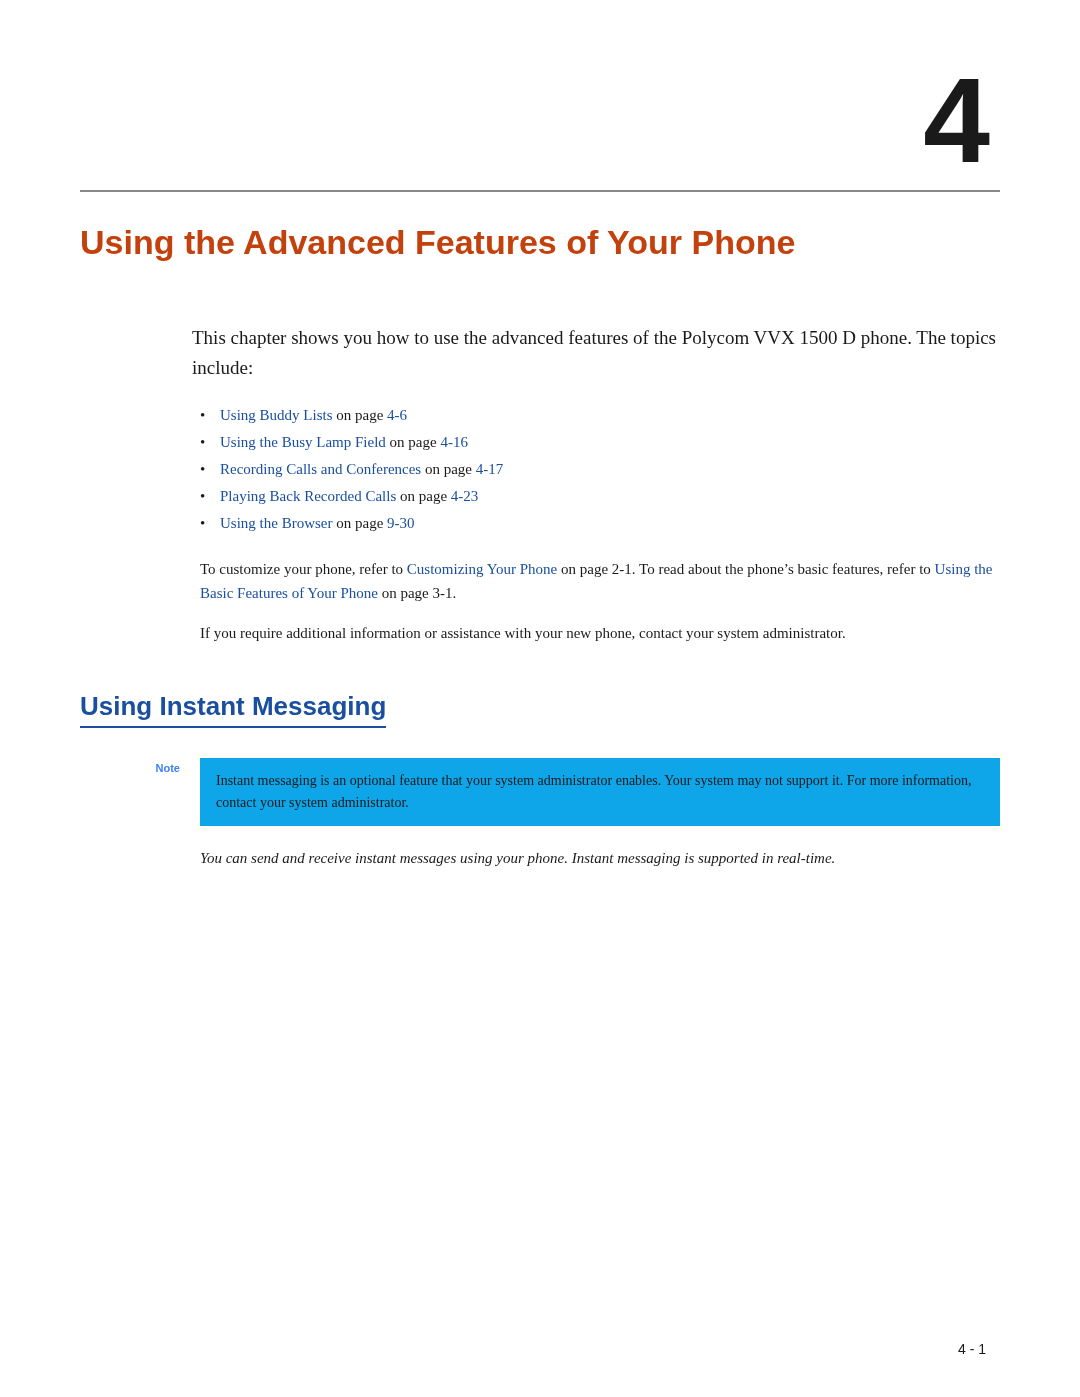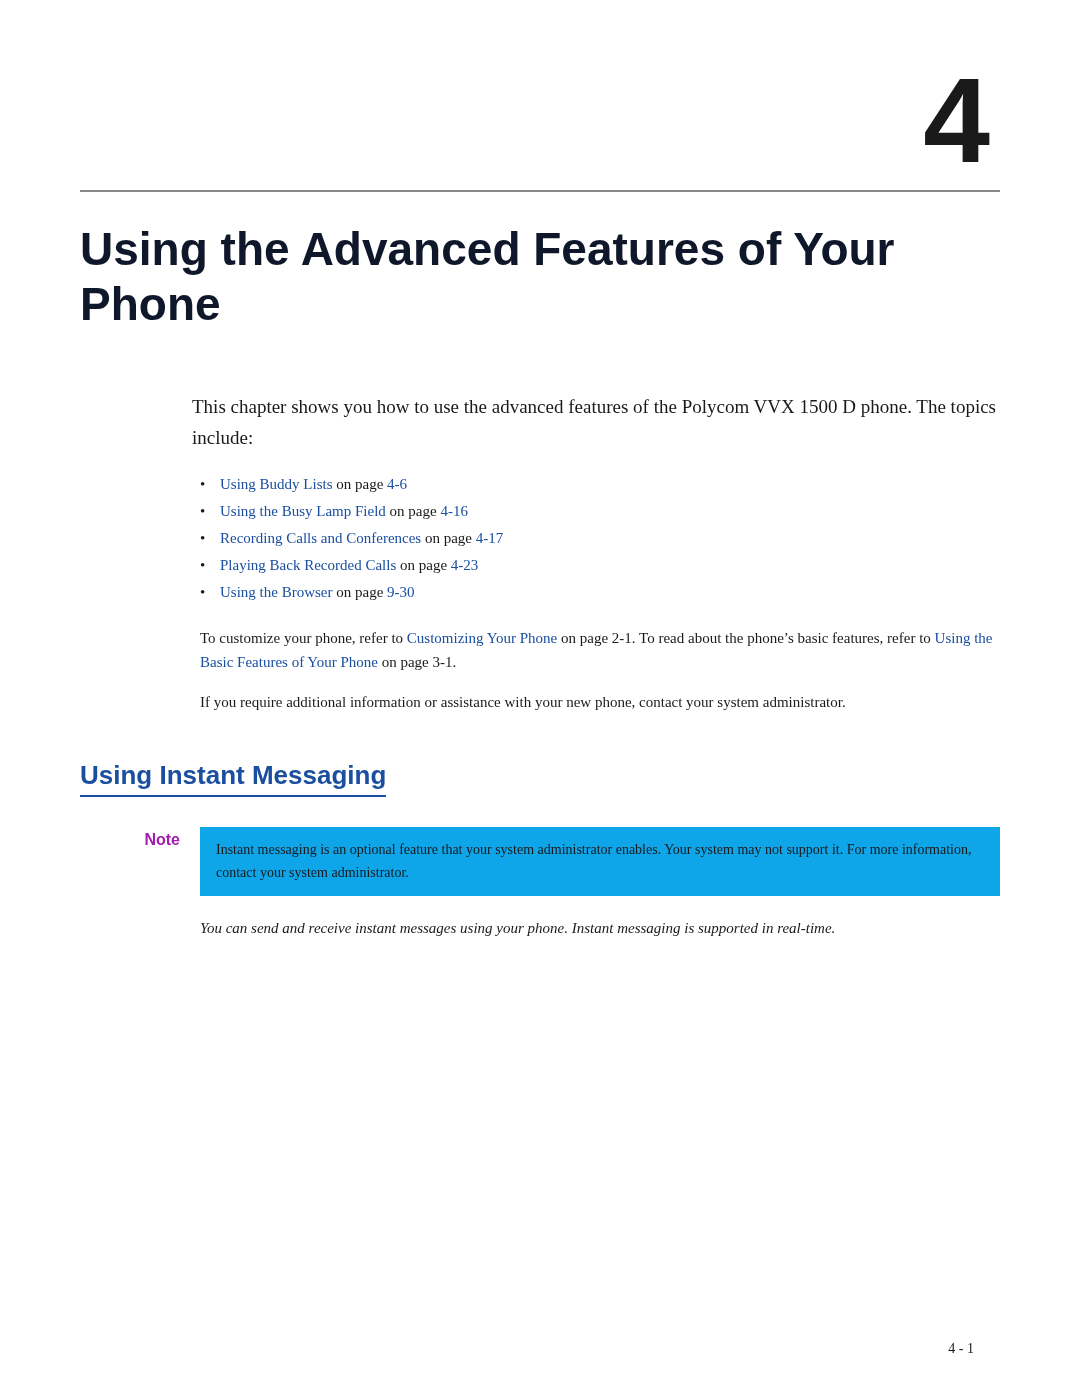--- a/index.html
+++ b/index.html
@@ -48,23 +48,23 @@
       border-top: 2px solid #888888;
       margin: 0 80px;
     }
 
     
     .chapter-title-area {
       padding: 30px 80px 20px 80px;
     }
 
     .chapter-title {
-      font-size: 46px;
-      font-weight: bold;
-      color: #0f172a;
+      font-size: 34px;
+      font-weight: bold;
+      color: #c2410c;
       font-family: Arial, Helvetica, sans-serif;
       line-height: 1.2;
     }
 
     
     .content-area {
       padding: 40px 80px 0 80px;
     }
 
     
@@ -138,25 +138,25 @@
       margin: 20px 80px 20px 80px;
       display: flex;
       align-items: flex-start;
       gap: 0;
     }
 
     .note-label-col {
       min-width: 120px;
       padding-top: 4px;
       font-weight: bold;
-      font-size: 16px;
+      font-size: 11px;
       font-family: Arial, Helvetica, sans-serif;
       text-align: right;
       padding-right: 20px;
-      color: #a21caf;
+      color: #3b82f6;
     }
 
     .note-content {
       background: #0ea5e9;
       padding: 12px 16px;
       font-size: 14px;
       line-height: 1.6;
       color: #1a1a1a;
       flex: 1;
     }
@@ -169,24 +169,24 @@
       font-size: 15px;
       line-height: 1.6;
       color: #1a1a1a;
       font-style: italic;
     }
 
     
     .page-footer {
       position: absolute;
       bottom: 40px;
-      right: 106px;
+      right: 94px;
       font-size: 14px;
       color: #1a1a1a;
-      font-family: Liberation Serif, serif;
+      font-family: Liberation Sans, sans-serif;
     }
   </style>
 </head>
 <body>
 
 <div class="page">
 
   <div class="chapter-number-area">
     <span class="chapter-number">4</span>
   </div>

